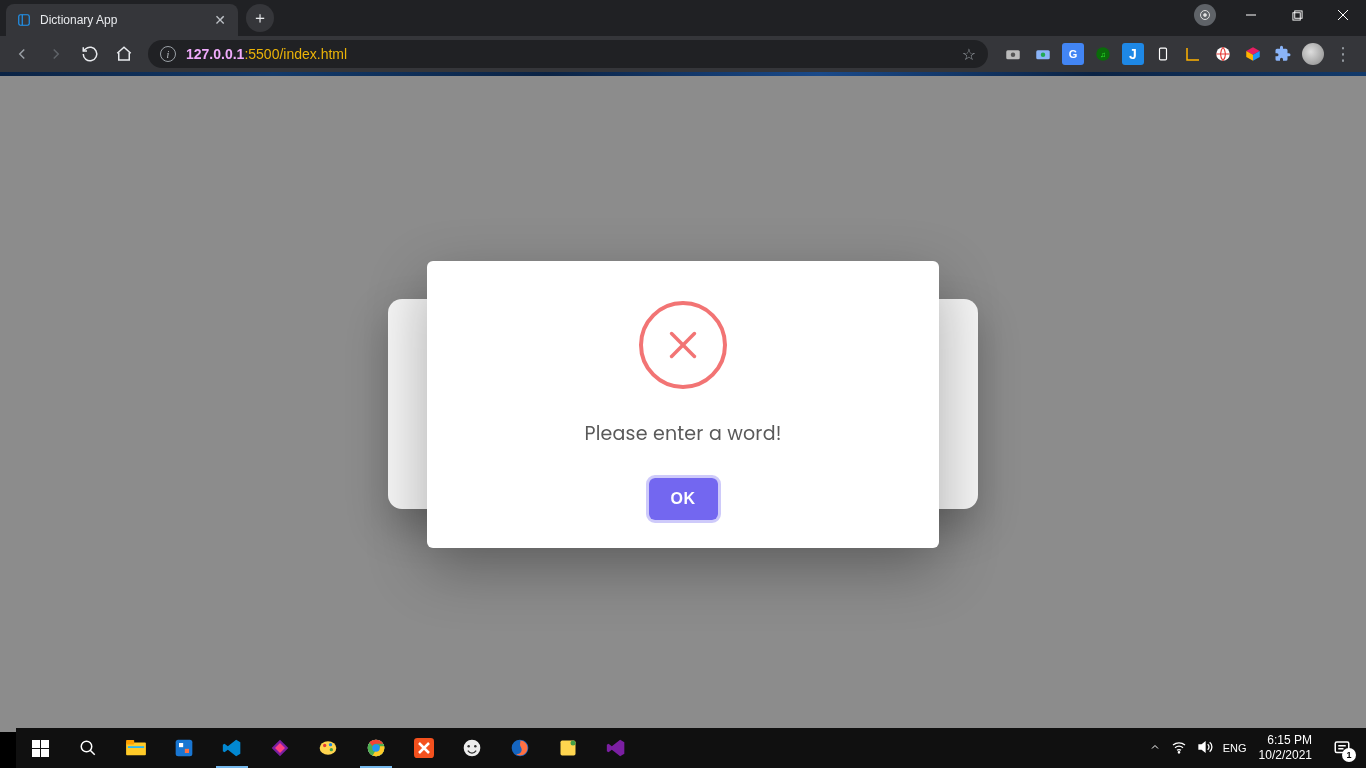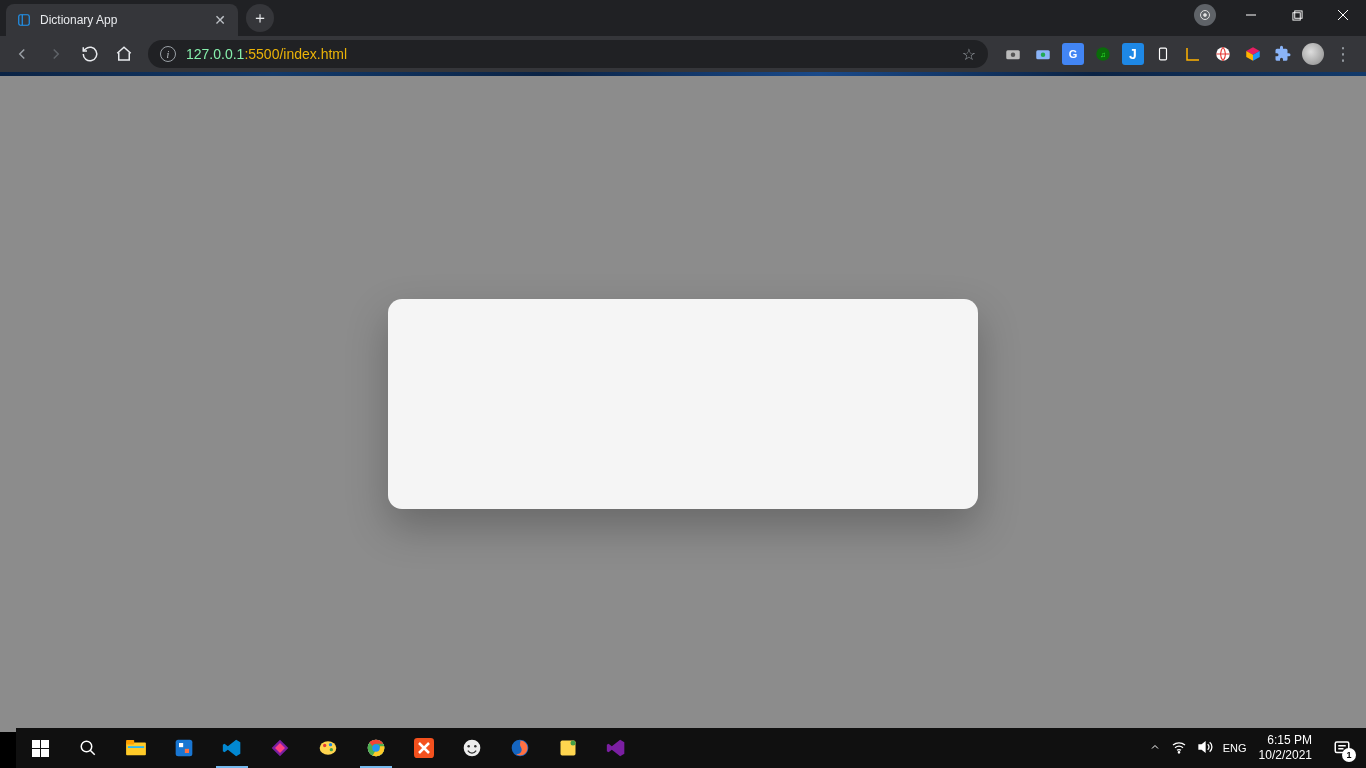--- a/index.html
+++ b/index.html
@@ -42,21 +42,21 @@
   }
   .nav-btn.enabled { color: #e8eaed; }
   .omnibox {
     flex: 1; height: 28px; background: #202124; border-radius: 14px;
     display: flex; align-items: center; padding: 0 12px; color: #bdc1c6;
     font-size: 14px; gap: 10px; margin: 0 6px;
   }
   .omnibox .info { width:16px; height:16px; border:1.5px solid #9aa0a6; border-radius:50%;
     display:flex; align-items:center; justify-content:center; font-size:10px; font-style:italic; font-family:serif;}
   .omnibox .url-dim { color: #eab308; }
-  .omnibox .url-bright { color: #86efac; }
+  .omnibox .url-bright { color: #f0abfc; font-weight: bold; }
   .omnibox .spacer { flex: 1; }
   .omnibox .star { color: #9aa0a6; font-size: 16px; }
   .ext-icons { display: flex; gap: 8px; align-items: center; padding: 0 6px; }
   .ext-ic { width: 22px; height: 22px; border-radius: 4px; display:flex; align-items:center; justify-content:center;
     font-size: 14px; }
   .avatar { width:22px; height:22px; border-radius:50%; background: radial-gradient(circle at 40% 40%, #ddd, #888);}
   .kebab { color:#9aa0a6; font-size:18px; width:22px; text-align:center; cursor:pointer; }
 
   .bookmark-strip {
     height: 4px;
@@ -266,20 +266,30 @@
     </div>
   </div>
 </div>
 <div class="bookmark-strip"></div>
 
 <div class="viewport">
   <div class="page"></div>
 
   <div class="backdrop">
     <div class="behind-card"></div>
+    <div class="swal">
+      <div class="swal-icon">
+        <svg width="44" height="44" viewBox="0 0 50 50">
+          <line x1="12" y1="12" x2="38" y2="38"></line>
+          <line x1="38" y1="12" x2="12" y2="38"></line>
+        </svg>
+      </div>
+      <div class="swal-text">Please enter a word!</div>
+      <button class="swal-btn">OK</button>
+    </div>
   </div>
 </div>
 
 <div class="taskbar">
   <div class="tb-left">
     <div class="tb-item">
       <div class="win-logo">
           <span></span>
           <span></span>
           <span></span>

